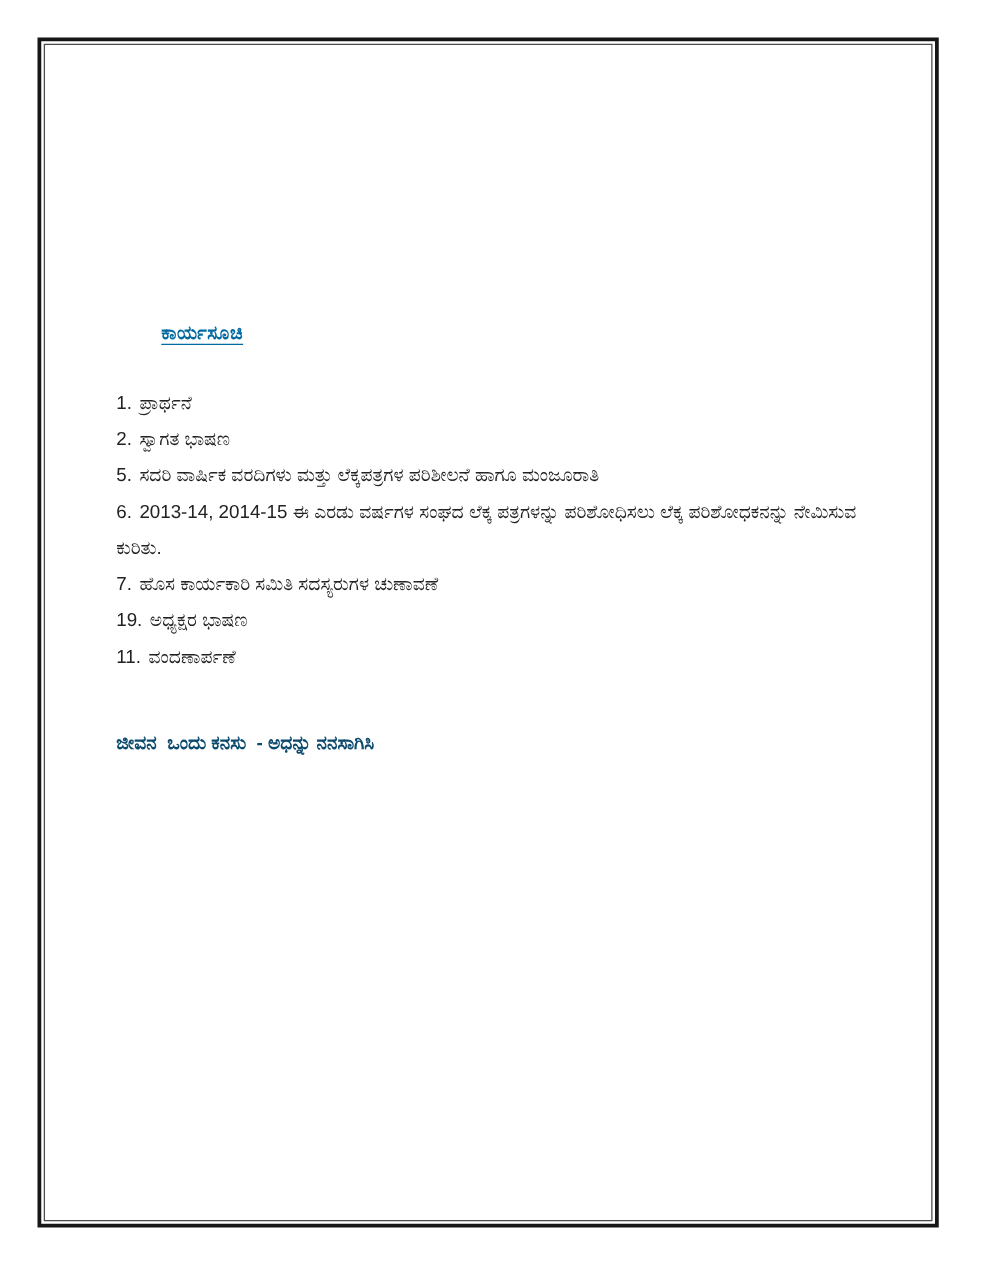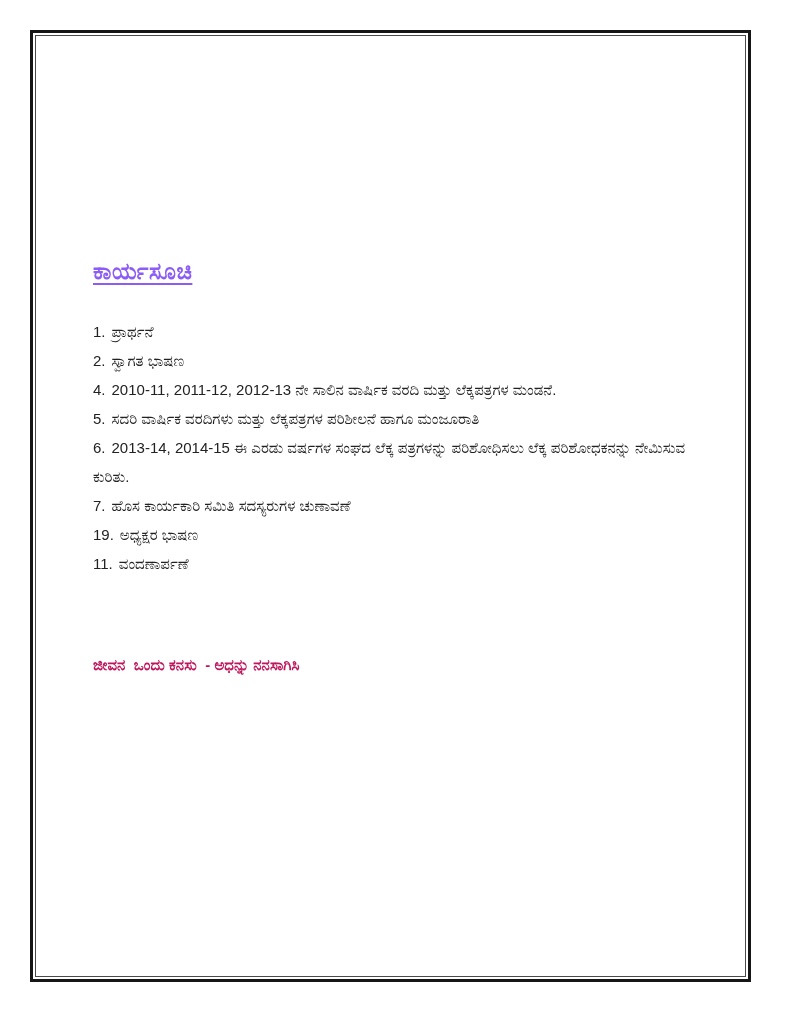--- a/index.html
+++ b/index.html
@@ -35,59 +35,59 @@
   }
   .content {
     position: absolute;
     left: 93px;
     top: 0;
     width: 625px;
   }
   .doc-title {
     margin-top: 258px;
     display: inline-block;
-    font-size: 23px;
+    font-size: 15px;
     font-weight: bold;
     letter-spacing: 0.5px;
-    color: #8b5cf6;
+    color: #0369a1;
     text-decoration: underline;
     text-underline-offset: 4px;
+    margin-left: 36px;
   }
   .agenda {
     margin-top: 32px;
     font-size: 15px;
     line-height: 29px;
     color: #222222;
   }
   .agenda-item .num {
     margin-right: 6px;
   }
   .doc-footer {
-    margin-top: 78px;
+    margin-top: 46px;
     font-size: 15px;
     font-weight: bold;
-    color: #be185d;
+    color: #0c4a6e;
     white-space: pre-wrap;
   }
 </style>
 </head>
 <body>
 
 <div class="page-frame">
   <div class="page-frame-inner"></div>
 </div>
 
 <div class="content">
 
   <span class="doc-title">ಕಾರ್ಯಸೂಚಿ</span>
 
   <div class="agenda">
     <div class="agenda-item"><span class="num">1.</span><span>ಪ್ರಾರ್ಥನೆ</span></div>
     <div class="agenda-item"><span class="num">2.</span><span>ಸ್ವಾಗತ ಭಾಷಣ</span></div>
-    <div class="agenda-item"><span class="num">4.</span><span>2010-11, 2011-12, 2012-13 ನೇ ಸಾಲಿನ ವಾರ್ಷಿಕ ವರದಿ ಮತ್ತು ಲೆಕ್ಕಪತ್ರಗಳ ಮಂಡನೆ.</span></div>
     <div class="agenda-item"><span class="num">5.</span><span>ಸದರಿ ವಾರ್ಷಿಕ ವರದಿಗಳು ಮತ್ತು ಲೆಕ್ಕಪತ್ರಗಳ ಪರಿಶೀಲನೆ ಹಾಗೂ ಮಂಜೂರಾತಿ</span></div>
     <div class="agenda-item"><span class="num">6.</span><span>2013-14, 2014-15 ಈ ಎರಡು ವರ್ಷಗಳ ಸಂಘದ ಲೆಕ್ಕ ಪತ್ರಗಳನ್ನು ಪರಿಶೋಧಿಸಲು ಲೆಕ್ಕ ಪರಿಶೋಧಕನನ್ನು ನೇಮಿಸುವ ಕುರಿತು.</span></div>
     <div class="agenda-item"><span class="num">7.</span><span>ಹೊಸ ಕಾರ್ಯಕಾರಿ ಸಮಿತಿ ಸದಸ್ಯರುಗಳ ಚುಣಾವಣೆ</span></div>
     <div class="agenda-item"><span class="num">19.</span><span>ಅಧ್ಯಕ್ಷರ ಭಾಷಣ</span></div>
     <div class="agenda-item"><span class="num">11.</span><span>ವಂದಣಾರ್ಪಣೆ</span></div>
   </div>
 
   <div class="doc-footer">ಜೀವನ  ಒಂದು ಕನಸು  - ಅಧನ್ನು ನನಸಾಗಿಸಿ</div>
 
 </div>

